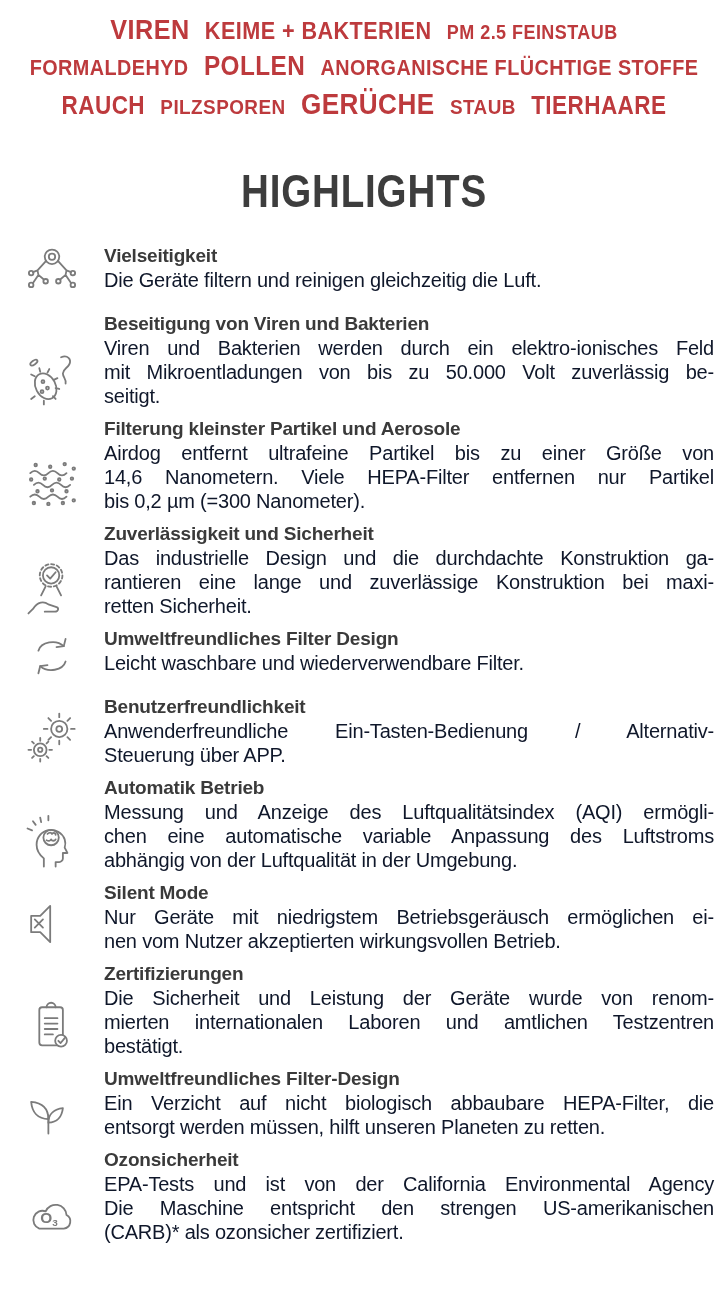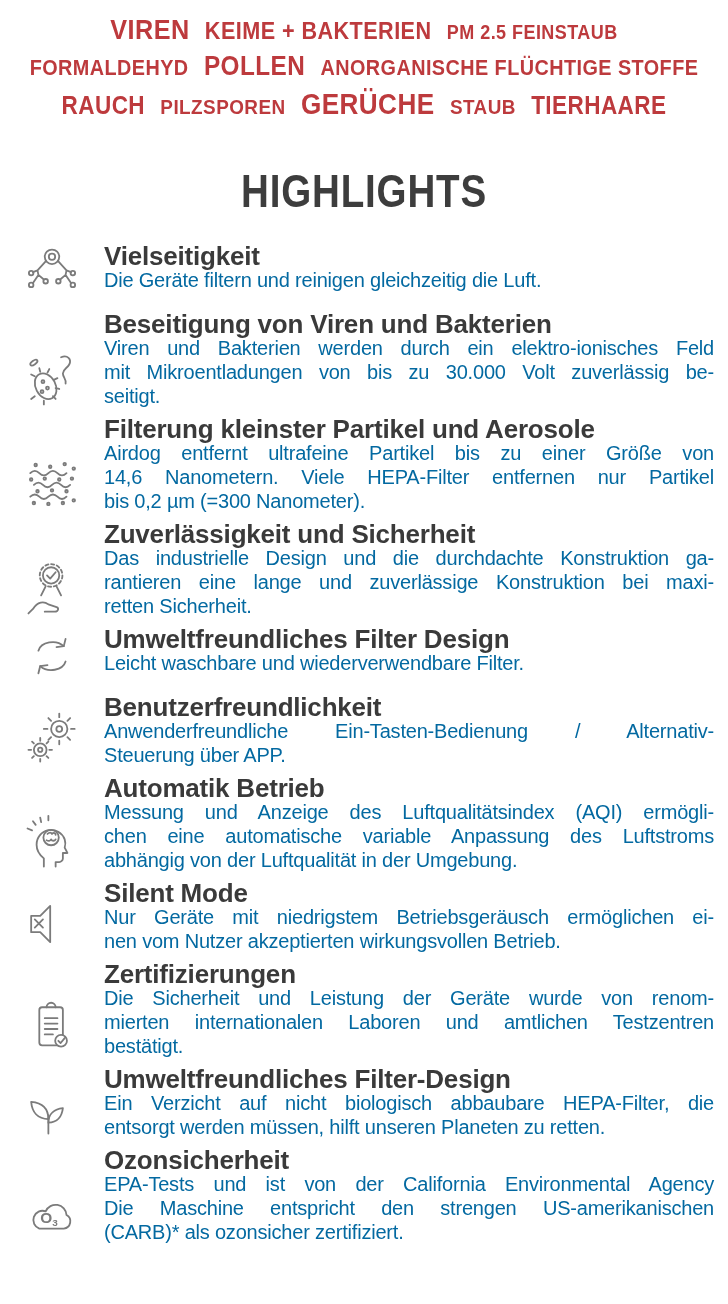--- a/index.html
+++ b/index.html
@@ -11,22 +11,22 @@
   .cloud-word{color:#bd3a3d;font-weight:700;letter-spacing:0.5px;white-space:nowrap;}
   
   .title{margin:40px 0 26px 0;text-align:center;font-size:47px;font-weight:700;color:#3d3d3d;
          transform:scaleX(0.82);transform-origin:50% 50%;letter-spacing:1px;}
   
   .list{padding:0 14px 0 0;}
   .row{display:flex;margin-bottom:9px;}
   .icon-cell{flex:0 0 104px;display:flex;justify-content:center;align-items:flex-end;padding-top:1px;}
   .icon-cell svg{width:58px;height:58px;}
   .text-cell{flex:1;min-width:0;}
-  .item-title{font-weight:700;font-size:26px;line-height:24px;color:#3a3a3a;letter-spacing:-0.2px;}
-  .body-line{font-size:20px;line-height:24px;color:#0369a1;letter-spacing:-0.2px;}
+  .item-title{font-weight:700;font-size:19px;line-height:24px;color:#3a3a3a;letter-spacing:-0.2px;}
+  .body-line{font-size:20px;line-height:24px;color:#0f172a;letter-spacing:-0.2px;}
   .just{text-align:justify;text-align-last:justify;}
   #icon-defs svg, .icon-cell svg{stroke:#7b7b7b;fill:none;stroke-width:2;stroke-linecap:round;stroke-linejoin:round;}
   .icon-txt{stroke:none;fill:#7b7b7b;font-family:"Liberation Sans","DejaVu Sans",sans-serif;font-weight:bold;}
 </style>
 </head>
 <body>
 
 <div class="page">
 
   <div class="cloud">
@@ -84,21 +84,21 @@
             <circle cx="27" cy="42" r="1.6"></circle>
             <circle cx="21" cy="46" r="1.6"></circle>
     <path d="M42 8 c7 -3 12 2 9 8 c-2 4 -7 5 -7 10 c0 4 4 6 3 11"></path>
     <ellipse cx="12" cy="14" rx="4.5" ry="2.2" transform="rotate(-35 12 14)"></ellipse>
   </svg>
         </div>
     <div class="text-cell">
       <div class="item-title">Beseitigung von Viren und Bakterien</div>
       <div class="item-body">
             <div class="body-line just">Viren und Bakterien werden durch ein elektro-ionisches Feld</div>
-            <div class="body-line just">mit Mikroentladungen von bis zu 30.000 Volt zuverlässig be-</div>
+            <div class="body-line just">mit Mikroentladungen von bis zu 50.000 Volt zuverlässig be-</div>
             <div class="body-line">seitigt.</div>
           </div>
     </div>
   </div>
 
   <div class="row">
     <div class="icon-cell">
           <svg viewBox="0 0 64 64">
     <path d="M8 20 q5 -5 10 0 t10 0 t10 0 t10 0"></path>
     <path d="M12 33 q5 -5 10 0 t10 0 t10 0 t10 0"></path>

